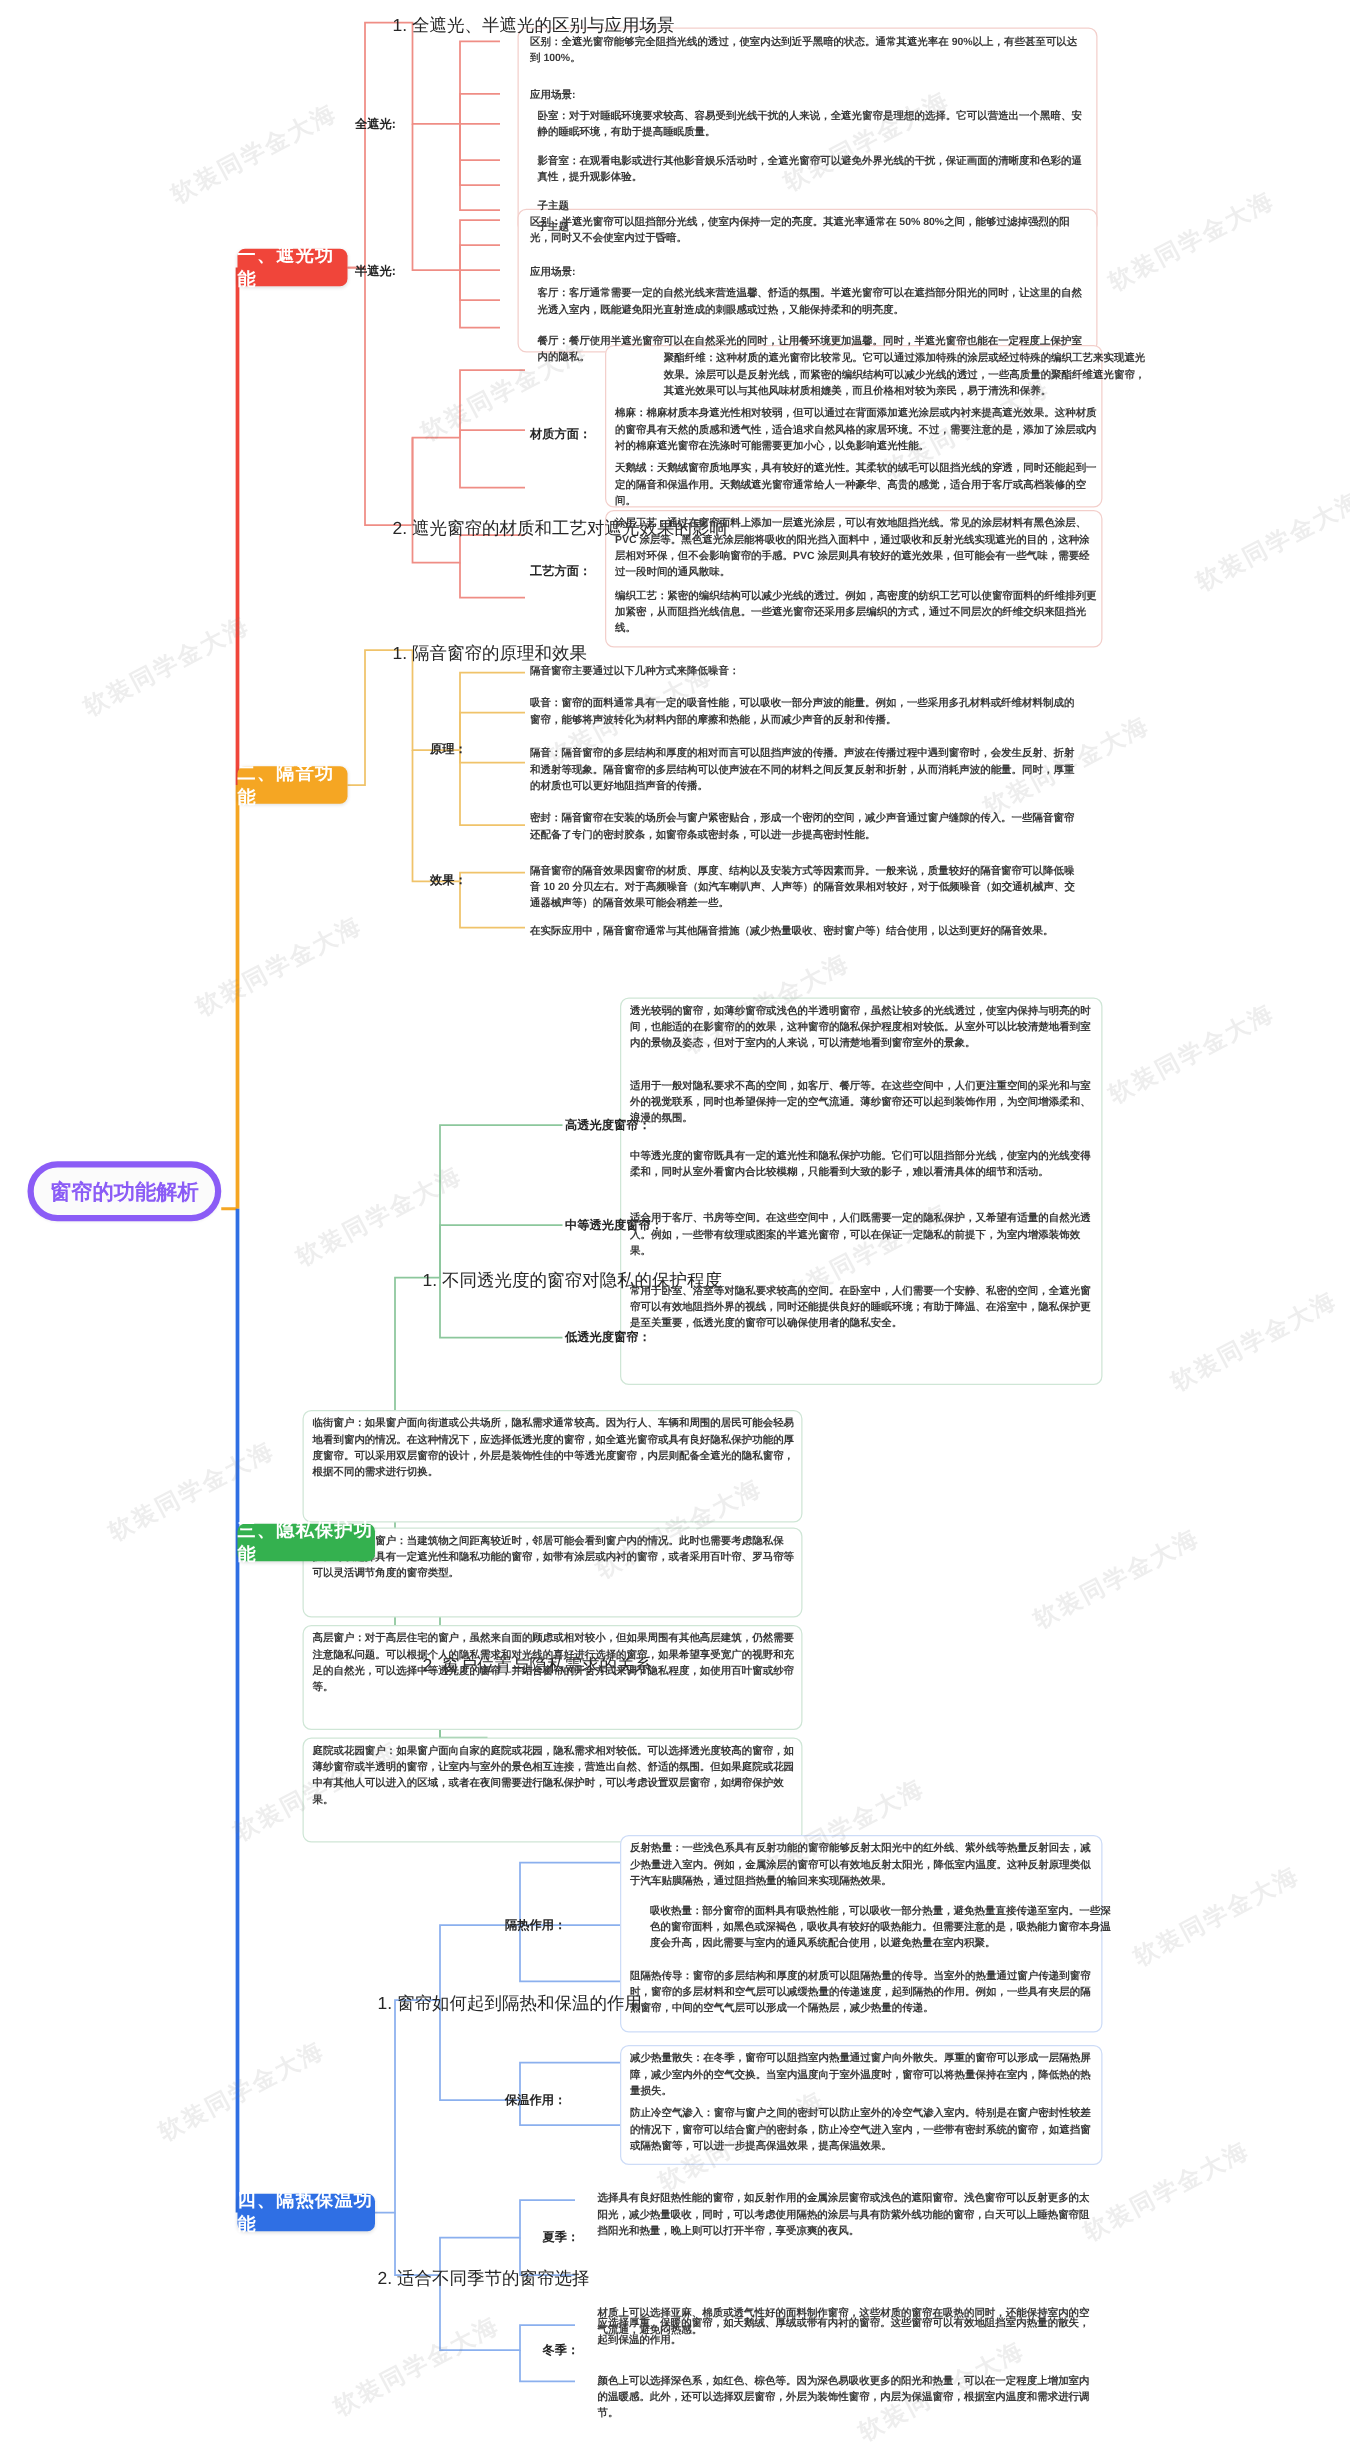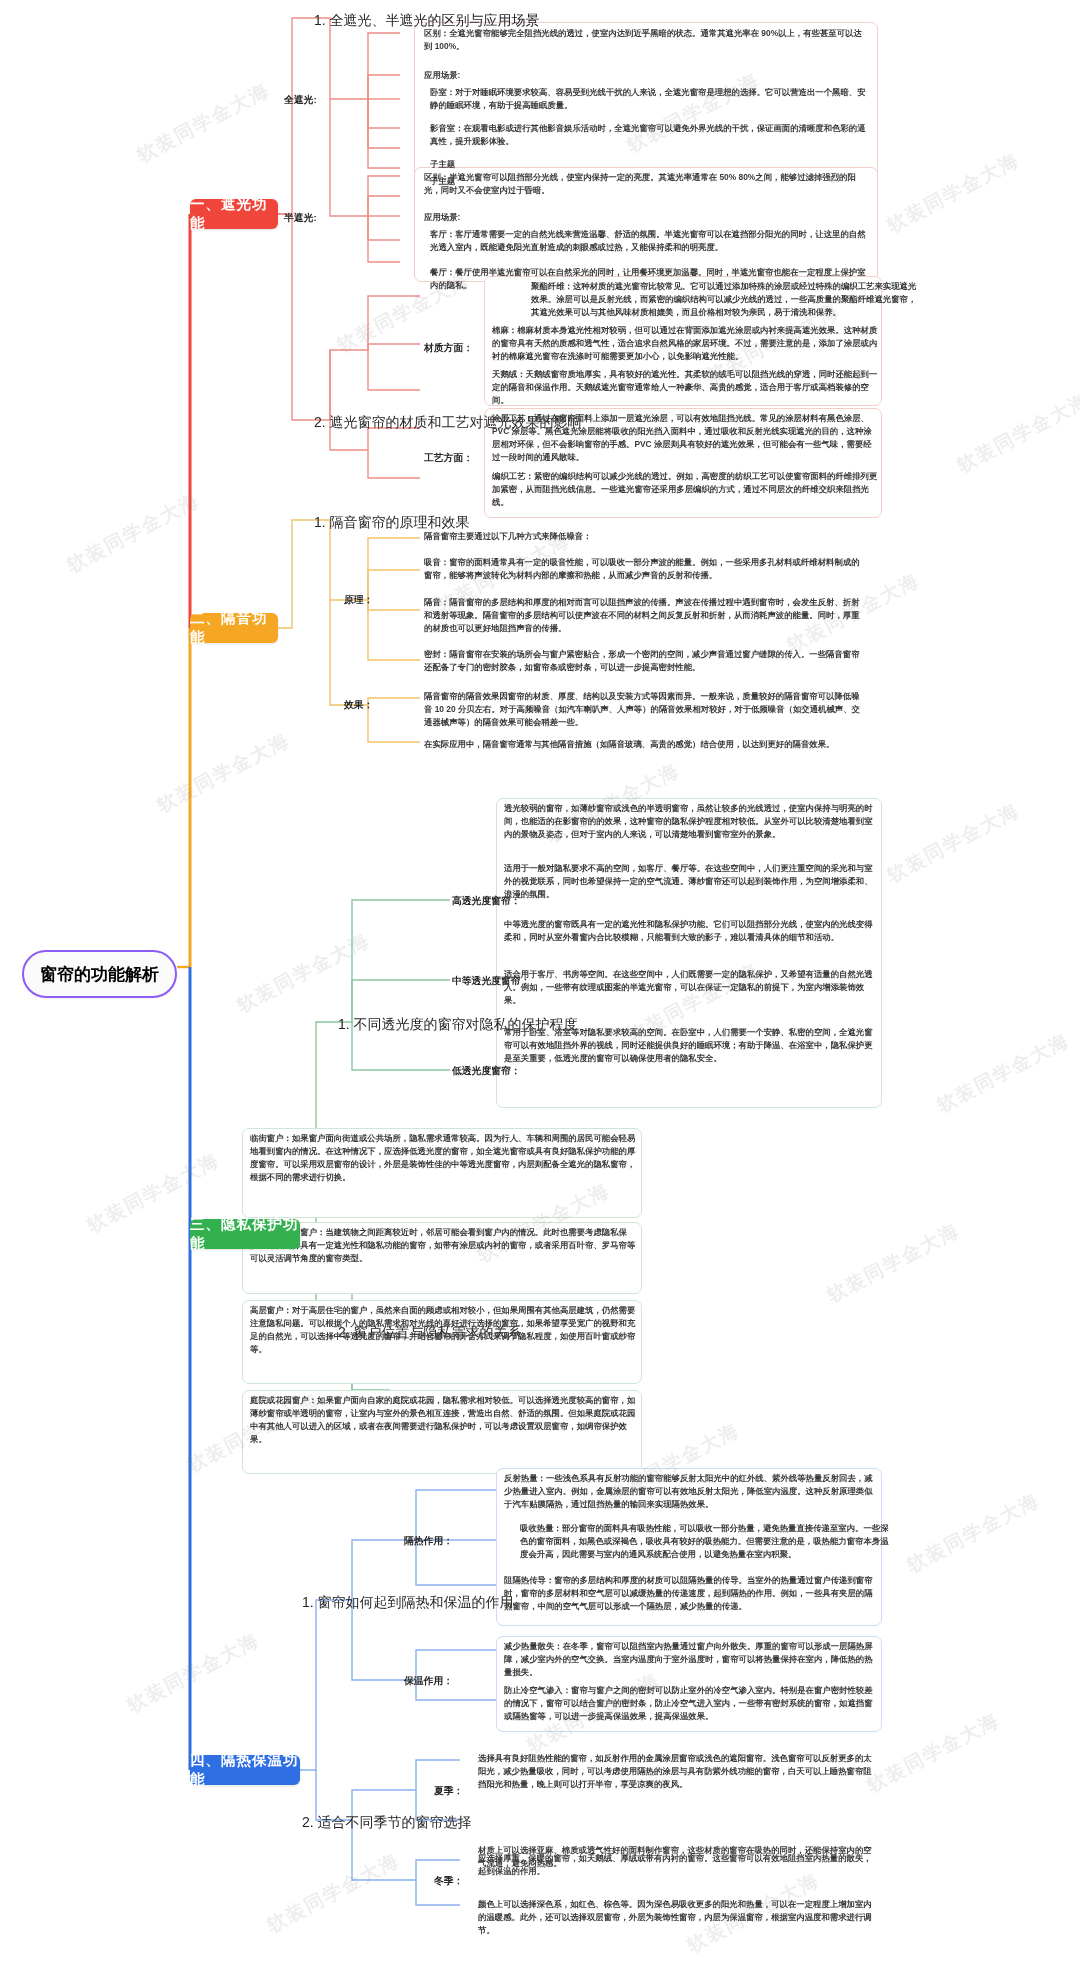--- a/index.html
+++ b/index.html
@@ -23,27 +23,27 @@
     transform:rotate(-28deg);
     letter-spacing:2px;
   }
   
   #canvas { position:absolute; inset:0; }
   svg.links { position:absolute; left:0; top:0; width:1080px; height:1971px; z-index:1; }
 
   
   .root-node {
     position:absolute;
-    left:22px; top:950px;
+    left:22px; top:929px;
     width:155px; height:48px;
     background:#fbfbfb;
-    border:2px solid #8b5cf6;
+    border:5px solid #8b5cf6;
     border-radius:24px;
     display:flex; align-items:center; justify-content:center;
-    font-size:17px; font-weight:700; color:#000000;
+    font-size:17px; font-weight:700; color:#8b5cf6;
     box-shadow:0 1px 2px rgba(0,0,0,.05);
     z-index:10;
   }
   
   .branch {
     position:absolute;
     height:30px;
     border-radius:6px;
     display:flex; align-items:center; justify-content:center;
     color:#fff; font-size:14.5px; font-weight:700;
@@ -234,21 +234,21 @@
 
   <div class="n para" style="left:424px; top:530px; width:438px;">隔音窗帘主要通过以下几种方式来降低噪音：</div>
 
   <div class="n lvl3" style="left:344px; top:592px; width:50px;">原理：</div>
   <div class="n para" style="left:424px; top:556px; width:438px;">吸音：窗帘的面料通常具有一定的吸音性能，可以吸收一部分声波的能量。例如，一些采用多孔材料或纤维材料制成的窗帘，能够将声波转化为材料内部的摩擦和热能，从而减少声音的反射和传播。</div>
   <div class="n para" style="left:424px; top:596px; width:438px;">隔音：隔音窗帘的多层结构和厚度的相对而言可以阻挡声波的传播。声波在传播过程中遇到窗帘时，会发生反射、折射和透射等现象。隔音窗帘的多层结构可以使声波在不同的材料之间反复反射和折射，从而消耗声波的能量。同时，厚重的材质也可以更好地阻挡声音的传播。</div>
   <div class="n para" style="left:424px; top:648px; width:438px;">密封：隔音窗帘在安装的场所会与窗户紧密贴合，形成一个密闭的空间，减少声音通过窗户缝隙的传入。一些隔音窗帘还配备了专门的密封胶条，如窗帘条或密封条，可以进一步提高密封性能。</div>
 
   <div class="n lvl3" style="left:344px; top:697px; width:50px;">效果：</div>
   <div class="n para" style="left:424px; top:690px; width:438px;">隔音窗帘的隔音效果因窗帘的材质、厚度、结构以及安装方式等因素而异。一般来说，质量较好的隔音窗帘可以降低噪音 10 20 分贝左右。对于高频噪音（如汽车喇叭声、人声等）的隔音效果相对较好，对于低频噪音（如交通机械声、交通器械声等）的隔音效果可能会稍差一些。</div>
-  <div class="n para" style="left:424px; top:738px; width:438px;">在实际应用中，隔音窗帘通常与其他隔音措施（如隔音玻璃、高贵的感觉）结合使用，以达到更好的隔音效果。</div>
+  <div class="n para" style="left:424px; top:738px; width:438px;">在实际应用中，隔音窗帘通常与其他隔音措施（减少热量吸收、密封窗户等）结合使用，以达到更好的隔音效果。</div>
 
   <div class="n lvl2" style="left:338px; top:1014px; width:250px;">1. 不同透光度的窗帘对隐私的保护程度</div>
 
   <div class="boxgrp grn" style="left:496px; top:798px; width:386px; height:310px;"></div>
 
   <div class="n lvl3" style="left:452px; top:893px; width:82px;">高透光度窗帘：</div>
   <div class="n para" style="left:504px; top:802px; width:372px;">透光较弱的窗帘，如薄纱窗帘或浅色的半透明窗帘，虽然让较多的光线透过，使室内保持与明亮的时间，也能适的在影窗帘的的效果，这种窗帘的隐私保护程度相对较低。从室外可以比较清楚地看到室内的景物及姿态，但对于室内的人来说，可以清楚地看到窗帘室外的景象。</div>
   <div class="n para" style="left:504px; top:862px; width:372px;">适用于一般对隐私要求不高的空间，如客厅、餐厅等。在这些空间中，人们更注重空间的采光和与室外的视觉联系，同时也希望保持一定的空气流通。薄纱窗帘还可以起到装饰作用，为空间增添柔和、浪漫的氛围。</div>
 
   <div class="n lvl3" style="left:452px; top:973px; width:90px;">中等透光度窗帘：</div>

